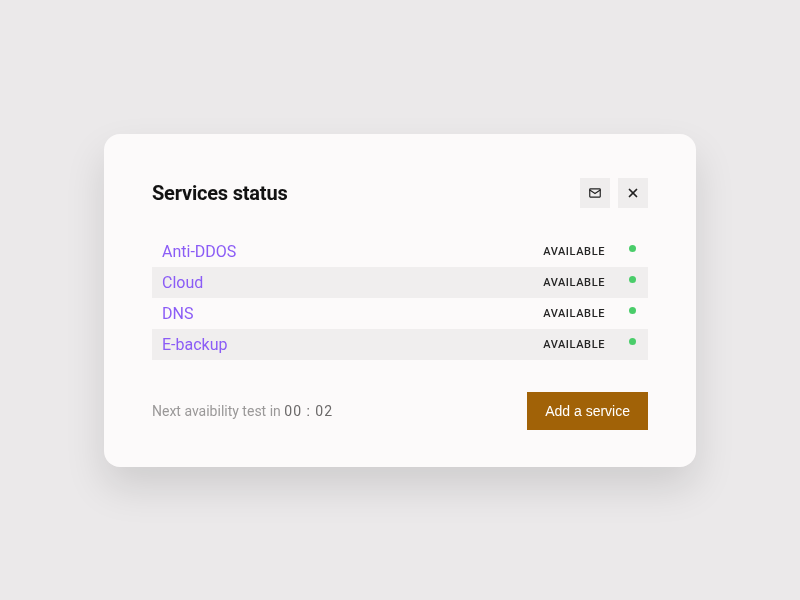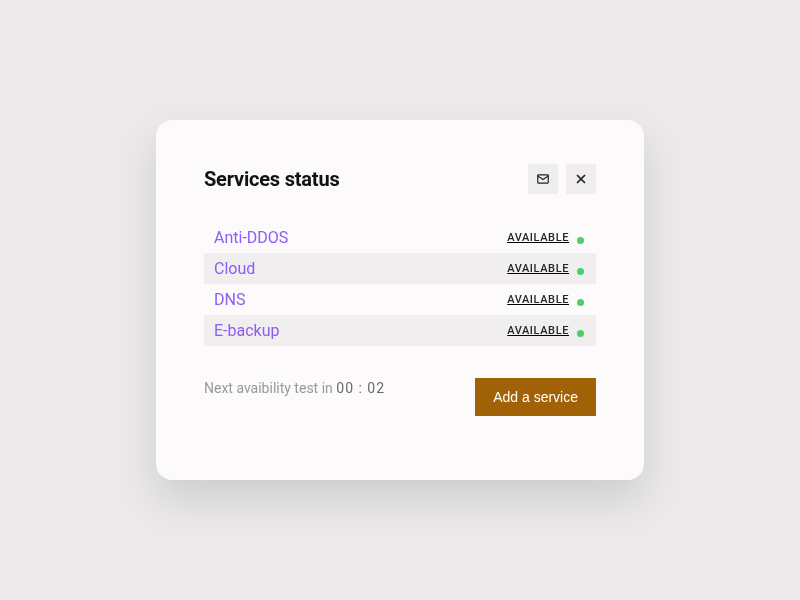--- a/index.html
+++ b/index.html
@@ -6,25 +6,25 @@
     body {
       width: 800px;
       height: 600px;
       background-color: #ebe9ea;
       display: flex;
       align-items: center;
       justify-content: center;
       font-family: -apple-system, BlinkMacSystemFont, 'Segoe UI', Roboto, Helvetica, Arial, sans-serif;
     }
     .card {
-      width: 488px;
+      width: 592px;
       background-color: #fcfafa;
       border-radius: 16px;
       box-shadow: 0 20px 40px rgba(0,0,0,0.12);
-      padding: 44px 48px 64px 48px;
+      padding: 44px 48px 37px 48px;
     }
     .card-header {
       display: flex;
       align-items: center;
       justify-content: space-between;
       margin-bottom: 28px;
     }
     .title {
       font-size: 20px;
       font-weight: 700;
@@ -58,40 +58,39 @@
     .service-row.alt {
       background-color: #f0eeee;
     }
     .service-name {
       font-size: 16px;
       color: #8b5cf6;
       font-weight: 400;
     }
     .service-status {
       display: flex;
-      align-items: flex-end;
-      gap: 8px;
-      text-decoration: underline;
+      align-items: flex-start;
+      gap: 24px;
     }
     .status-label {
       font-size: 11px;
       font-weight: 500;
       letter-spacing: 0.6px;
       color: #252525;
     }
     .status-dot {
       width: 7px;
       height: 7px;
       border-radius: 50%;
     }
     .status-dot.green { background-color: #4acd6a; }
     .status-dot.red { background-color: #ed7064; }
     .card-footer {
       display: flex;
-      align-items: flex-start;
+      align-items: center;
       justify-content: space-between;
     }
     .countdown-text {
       font-size: 14px;
       color: #9a9898;
     }
     .countdown-time {
       color: #6b6969;
       letter-spacing: 1px;
     }

